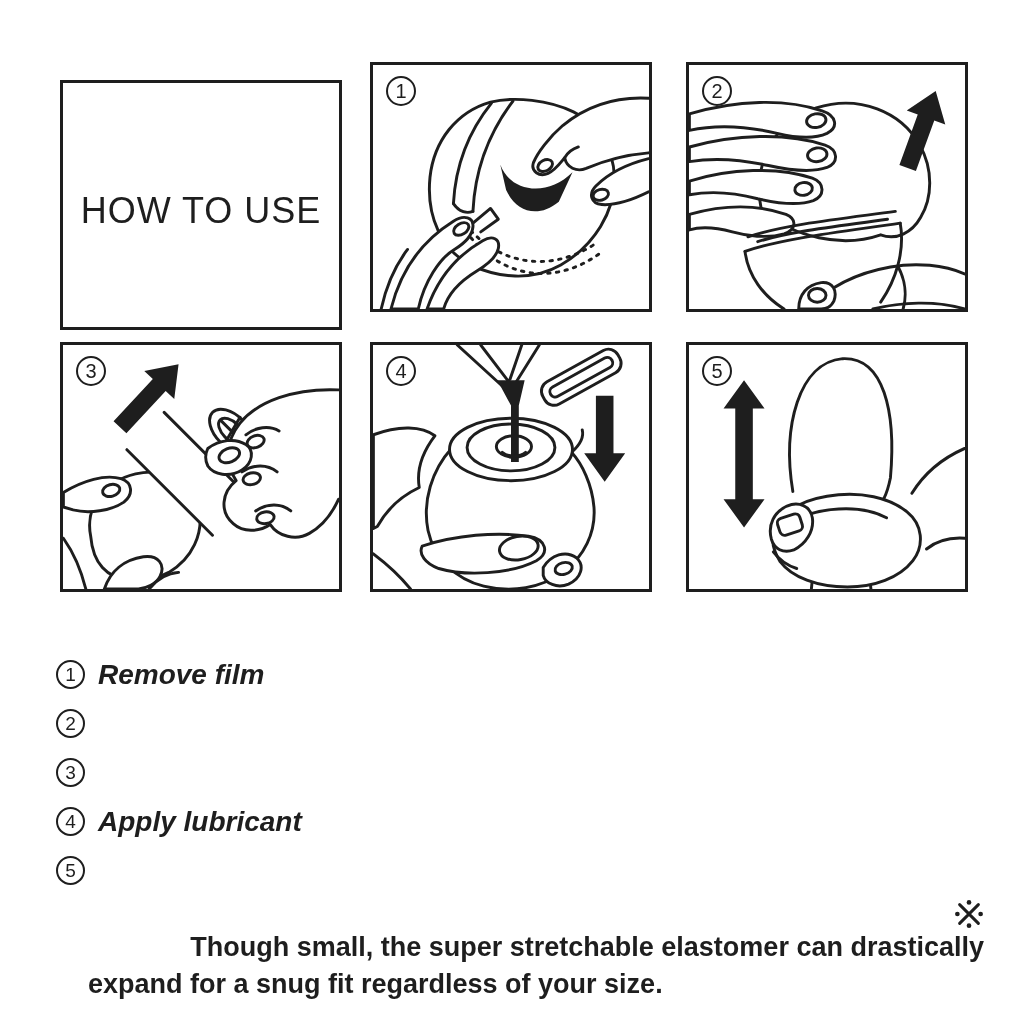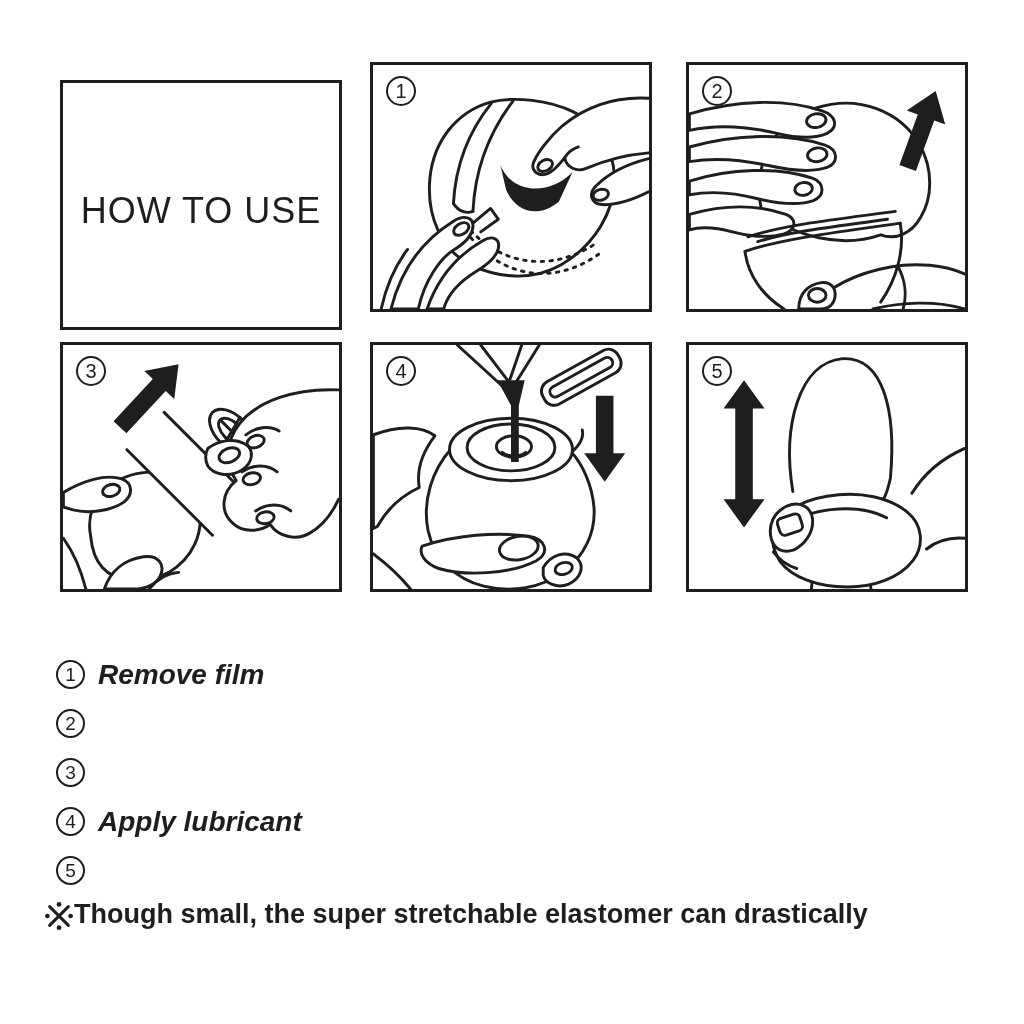--- a/index.html
+++ b/index.html
@@ -29,21 +29,21 @@
     position:absolute; left:56px; top:650px; display:flex; flex-direction:column;
   }
   .step{ display:flex; align-items:center; height:49px; }
   .step .circ{
     width:29px; height:29px; border:2px solid var(--ink); border-radius:50%;
     box-sizing:border-box; display:flex; align-items:center; justify-content:center;
     font-size:19px; line-height:1; flex:0 0 auto;
   }
   .step .lbl{ font-size:28px; font-weight:700; margin-left:13px; white-space:nowrap;font-style:italic; }
   #footnote{ position:absolute; left:44px; top:896px; width:940px; }
-  #footnote .l1{ display:flex; align-items:center; }
+  #footnote .l1{ display:flex; align-items:flex-end;flex-direction:column; }
   #footnote .ref{ width:30px; height:30px; flex:0 0 auto; margin-top:3px; color:var(--ink); }
   #footnote .txt{ font-size:27px; font-weight:700; line-height:37px; white-space:nowrap; }
   #footnote .l2{ padding-left:44px; }
   svg .ln{ fill:none; stroke:currentColor; stroke-width:3; stroke-linecap:round; stroke-linejoin:round; }
   svg .wh{ fill:#fff; stroke:currentColor; stroke-width:3; stroke-linecap:round; stroke-linejoin:round; }
   svg .bk{ fill:currentColor; stroke:none; }
   svg .dt{ fill:none; stroke:currentColor; stroke-width:3; stroke-linecap:round; stroke-dasharray:2.5 6.5; }
 </style>
 </head>
 <body>
@@ -196,15 +196,18 @@
     <div class="l1">
       <svg class="ref" viewBox="0 0 32 32">
         <path d="M6,6 L26,26 M26,6 L6,26" fill="none" stroke="currentColor" stroke-width="3.2" stroke-linecap="round"></path>
         <circle cx="16" cy="3.6" r="2.5" fill="currentColor"></circle>
         <circle cx="16" cy="28.4" r="2.5" fill="currentColor"></circle>
         <circle cx="3.6" cy="16" r="2.5" fill="currentColor"></circle>
         <circle cx="28.4" cy="16" r="2.5" fill="currentColor"></circle>
       </svg>
       <span class="txt">Though small, the super stretchable elastomer can drastically</span>
     </div>
+    <div class="l2">
+      <span class="txt">expand for a snug fit regardless of your size.</span>
+    </div>
   </div>
 
 </div>
 
 </body></html>

